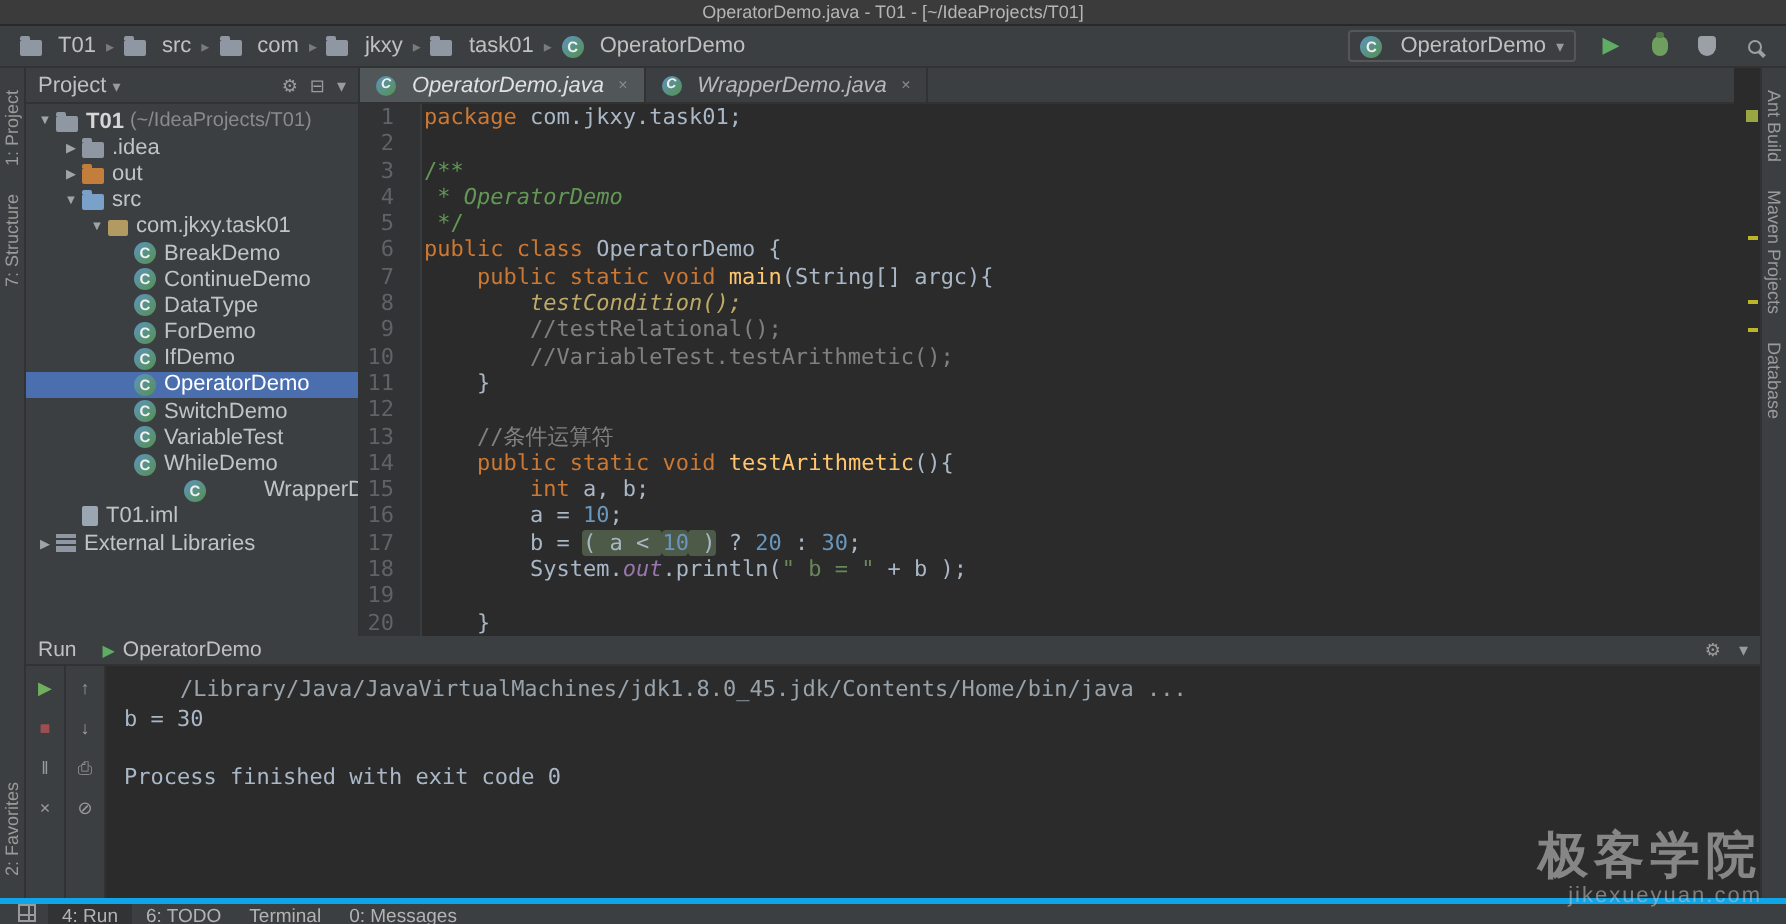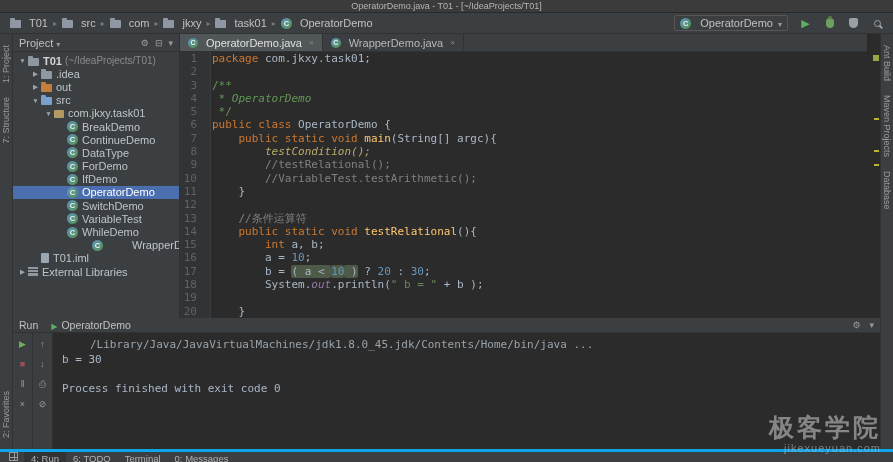--- a/index.html
+++ b/index.html
@@ -77,21 +77,21 @@
   .ic-package{width:10px;height:8px;background:#b39a62;border-radius:1px;margin-top:2px;}
   .ic-class{width:11px;height:11px;border-radius:50%;background:linear-gradient(135deg,#5d94bf,#55914f);
     color:#eef2ee;font-size:7.5px;font-weight:bold;line-height:11px;text-align:center;}
   .ic-class::before{content:"C";}
   .ic-file{width:8px;height:10px;background:#9aa7b3;border-radius:1px;}
   .ic-library{width:10px;height:9px;background:linear-gradient(#8f98a2 0 2px,#3c3f41 2px 3px,#8f98a2 3px 5px,#3c3f41 5px 6px,#8f98a2 6px 9px);}
 
   
   .editor{position:absolute;left:180px;top:34px;right:13px;bottom:144px;}
   .tab-bar{position:absolute;top:0;left:0;right:13px;height:18px;background:var(--bg-panel);
-    border-bottom:1px solid var(--border);display:flex;}
+    border-bottom:1px solid var(--border);display:flex;font-style:italic;}
   .tab{display:flex;align-items:center;gap:4px;padding:0 8px;font-size:11px;color:#b8b8b8;
     border-right:1px solid var(--border);cursor:default;}
   .tab.active{background:var(--tab-active);color:#e0e0e0;}
   .tab .ic-class{width:10px;height:10px;font-size:7px;line-height:10px;}
   .tab-close{font-size:8px;color:#8a8a8a;margin-left:3px;}
   .editor-body{position:absolute;top:18px;left:0;right:0;bottom:0;background:var(--bg-editor);
     font-family:"DejaVu Sans Mono",monospace;font-size:11px;line-height:13.3px;overflow:hidden;}
   .gutter-bg{position:absolute;left:0;top:0;bottom:0;width:31px;background:var(--bg-gutter);
     border-right:1px solid #3a3d3f;}
   .code-lines{position:relative;}
@@ -394,21 +394,21 @@
           <div class="code-line">
             <span class="ln">12</span>
             <span class="code-text">&nbsp;</span>
           </div>
           <div class="code-line">
             <span class="ln">13</span>
             <span class="code-text"><span class="s-plain">    </span><span class="s-cmt">//条件运算符</span></span>
           </div>
           <div class="code-line">
             <span class="ln">14</span>
-            <span class="code-text"><span class="s-plain">    </span><span class="s-kw">public static void </span><span class="s-fn">testRelational</span><span class="s-plain">(){</span></span>
+            <span class="code-text"><span class="s-plain">    </span><span class="s-kw">public static void </span><span class="s-fn">testArithmetic</span><span class="s-plain">(){</span></span>
           </div>
           <div class="code-line">
             <span class="ln">15</span>
             <span class="code-text"><span class="s-plain">        </span><span class="s-kw">int</span><span class="s-plain"> a, b;</span></span>
           </div>
           <div class="code-line">
             <span class="ln">16</span>
             <span class="code-text"><span class="s-plain">        a = </span><span class="s-num">10</span><span class="s-plain">;</span></span>
           </div>
           <div class="code-line">

